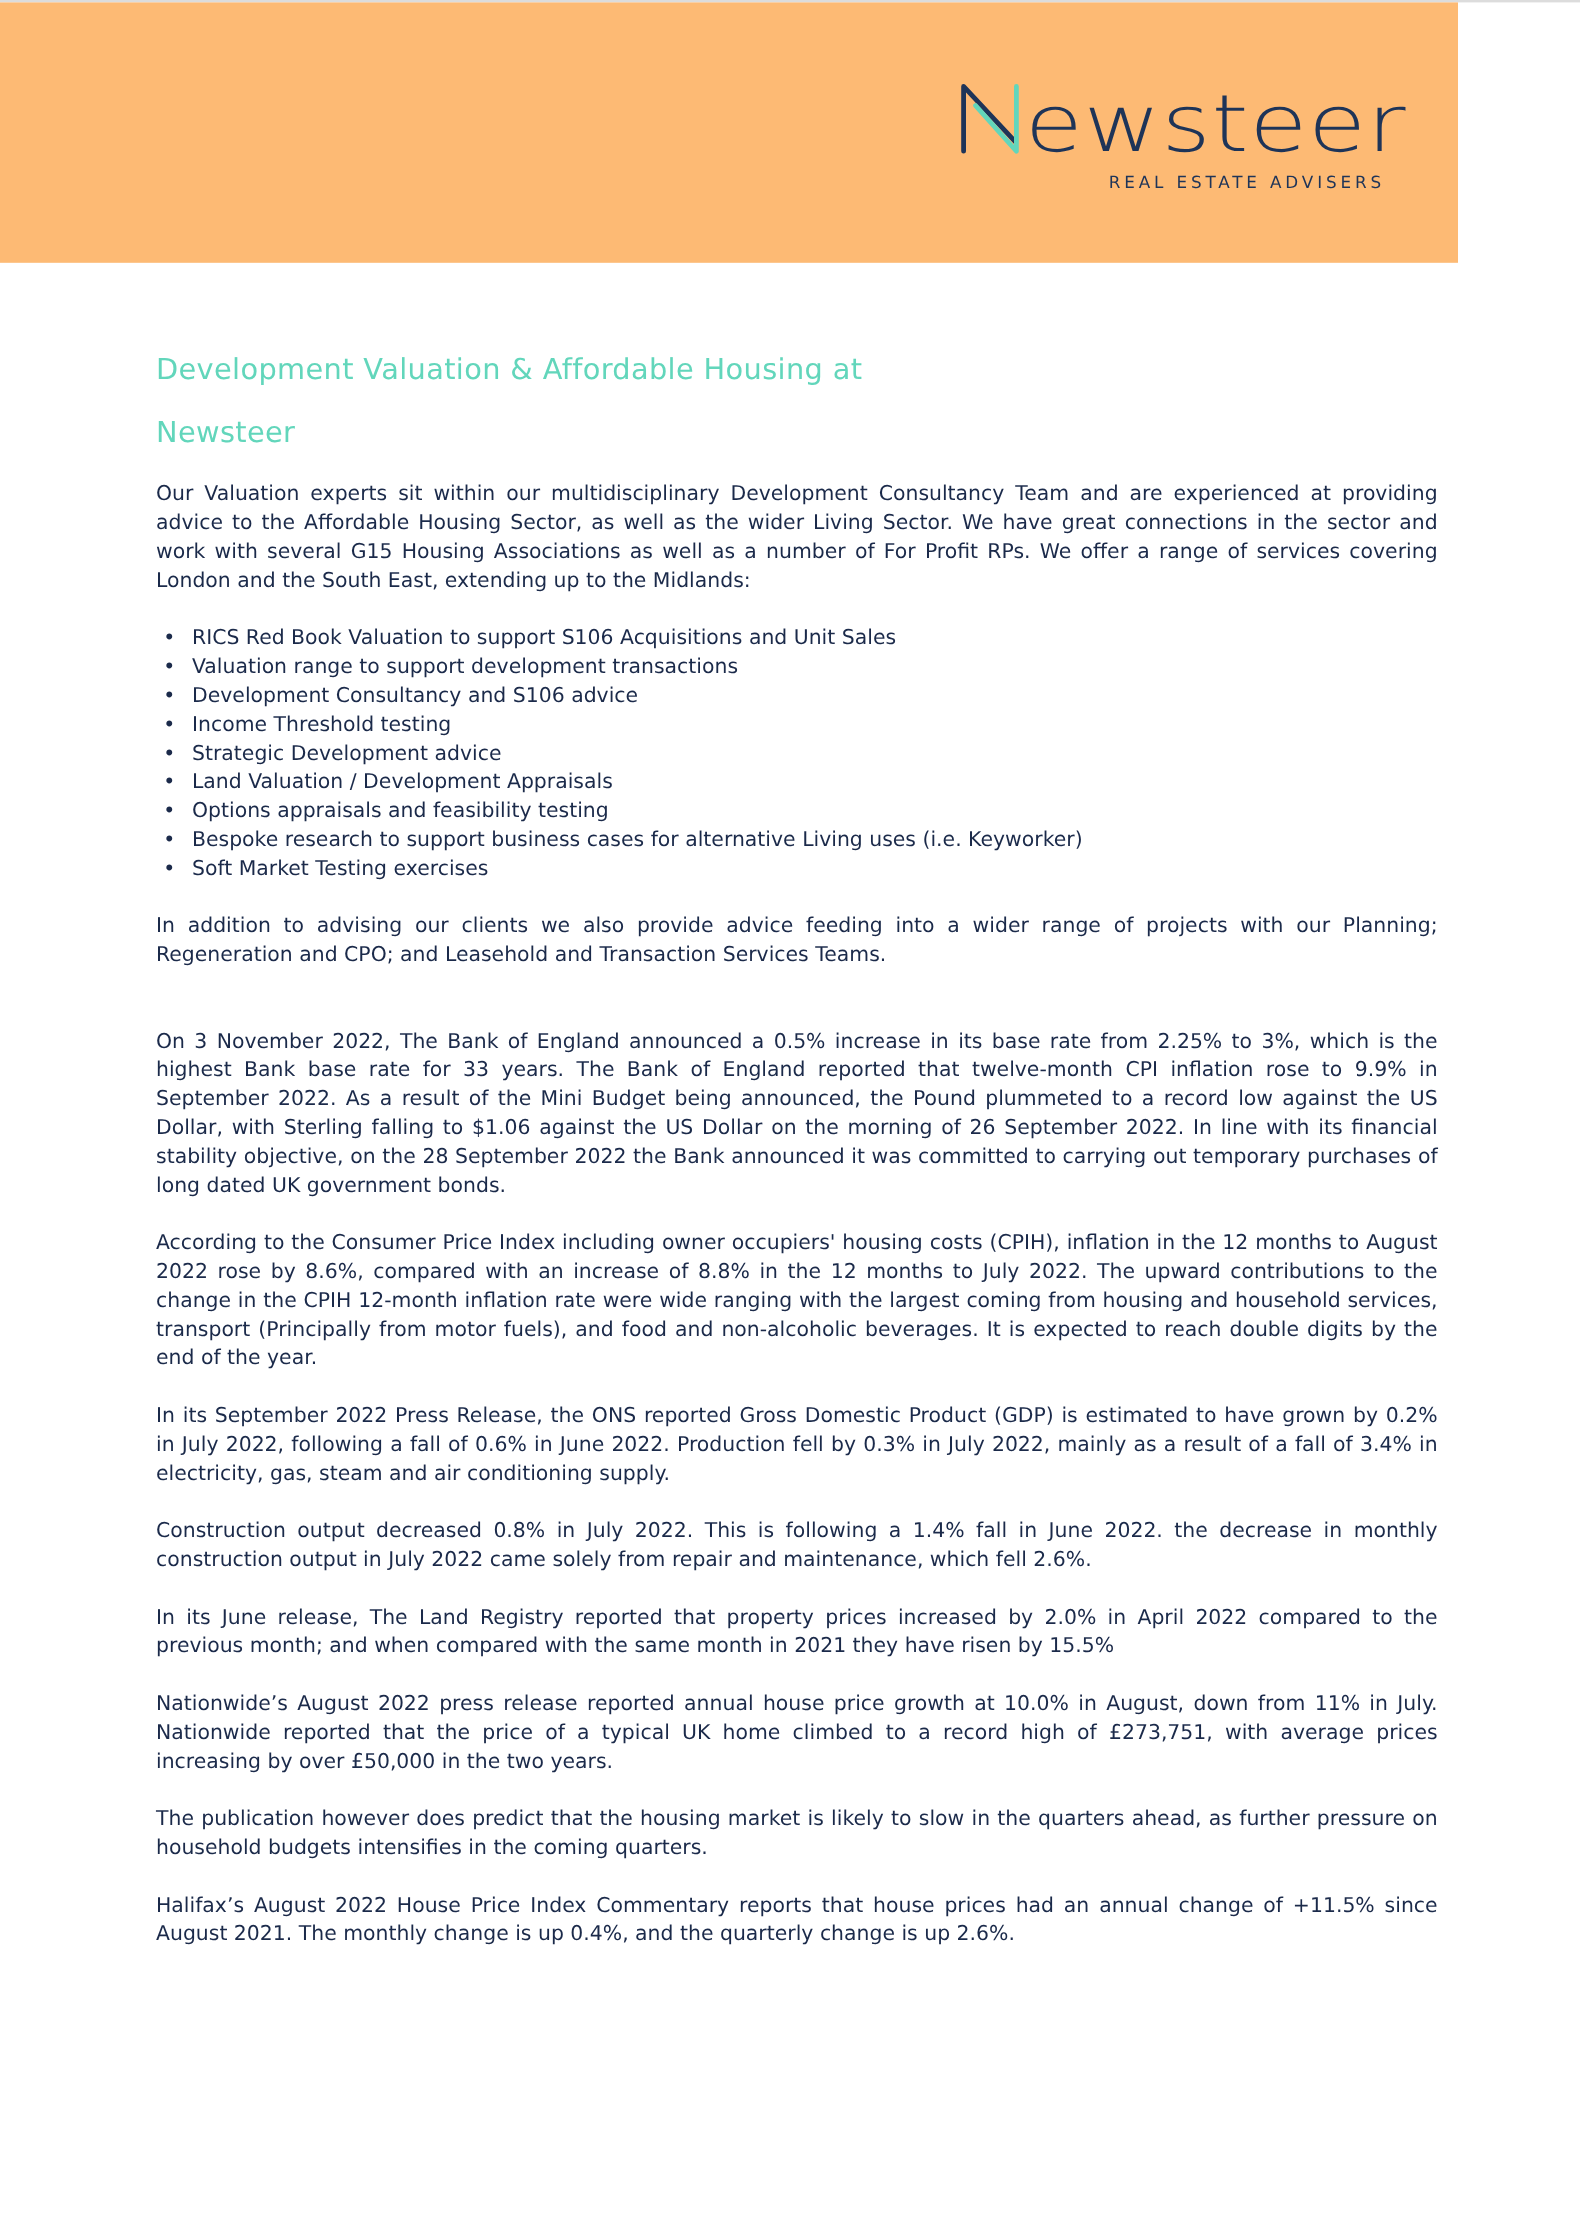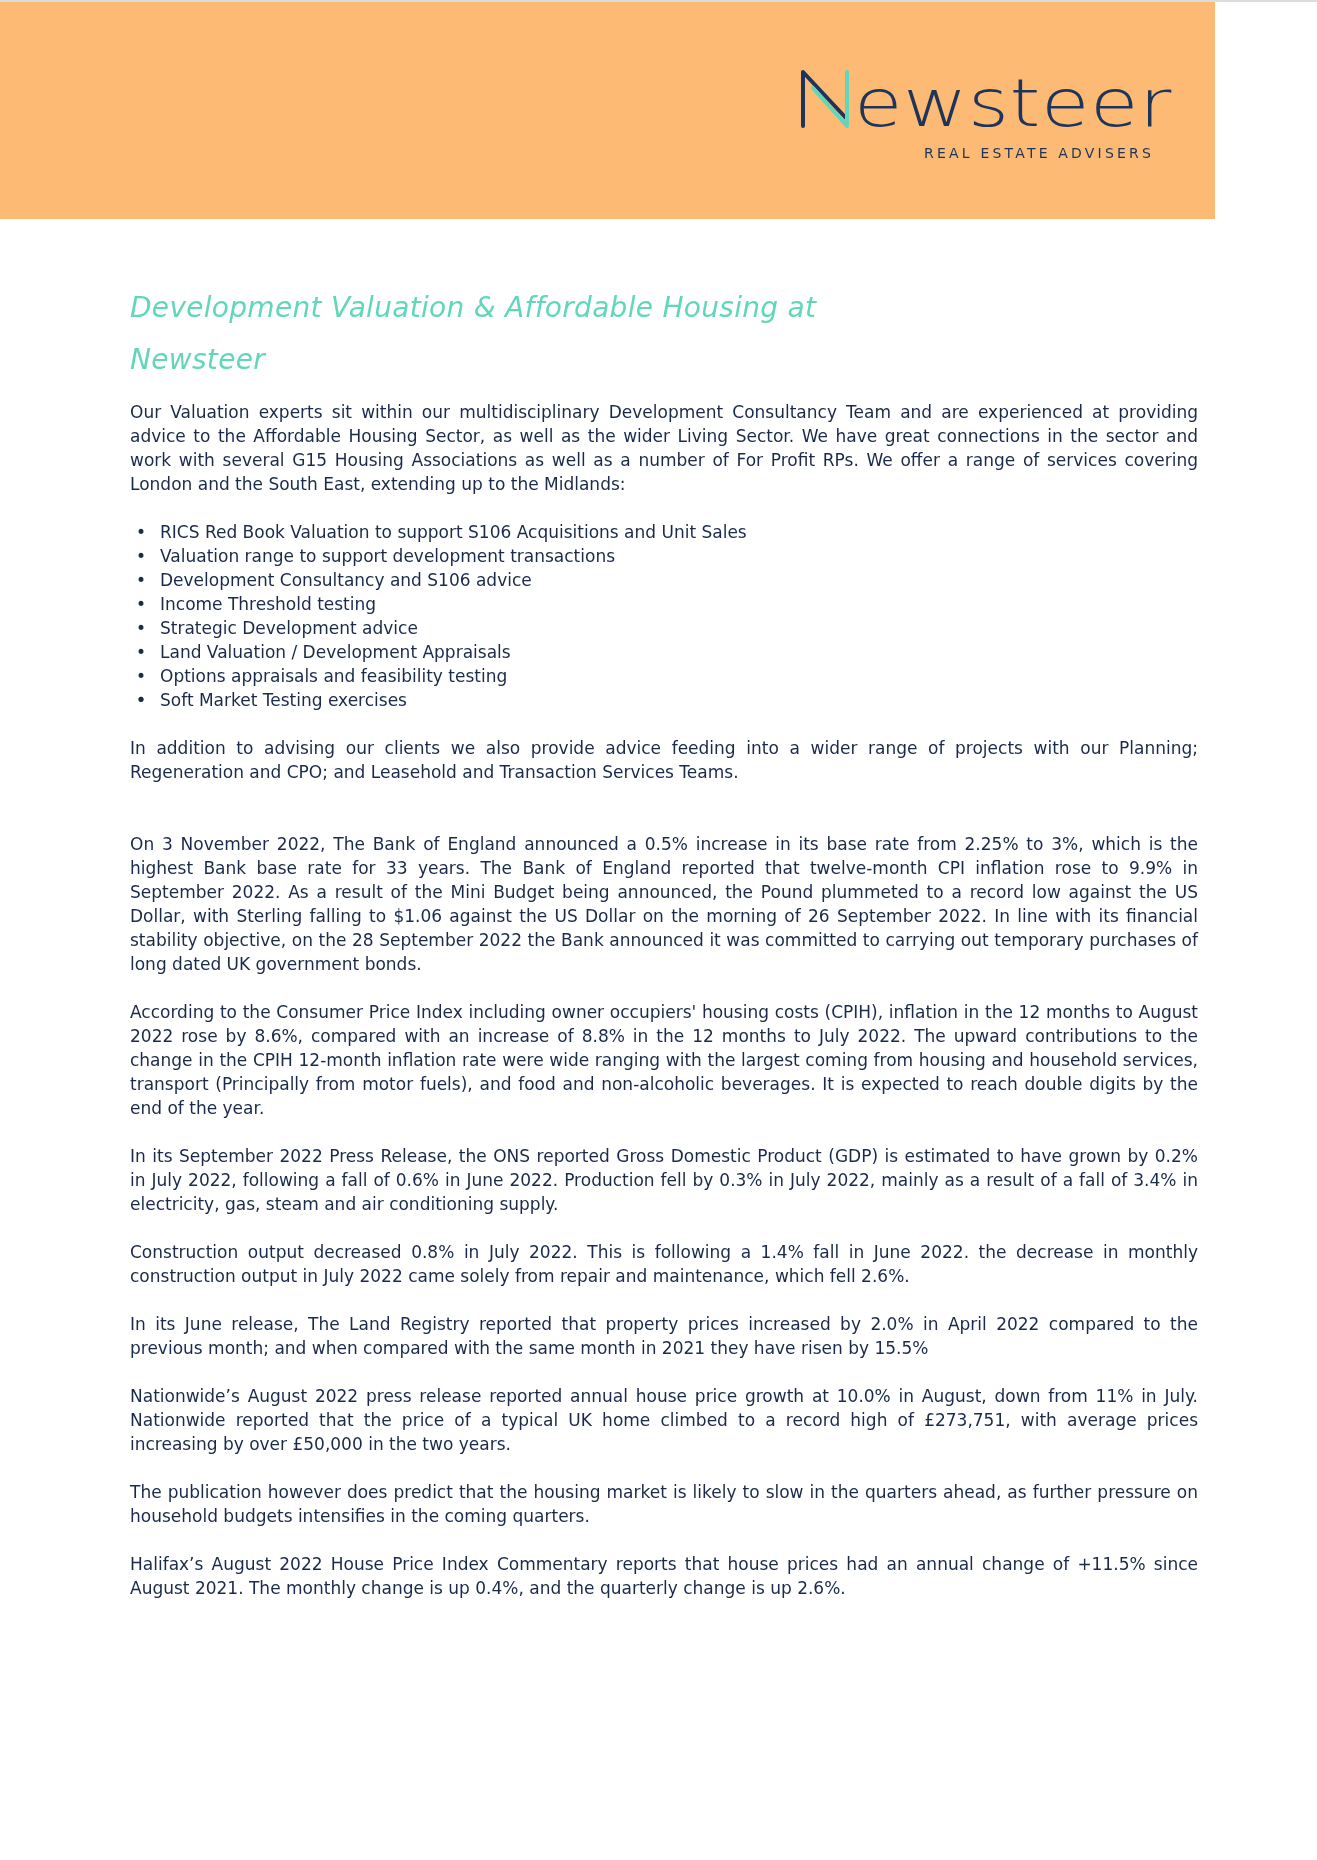--- a/index.html
+++ b/index.html
@@ -6,21 +6,21 @@
   body { width: 1317px; height: 1860px; position: relative; overflow: hidden;
          font-family: "DejaVu Sans", sans-serif; color: #1b2a4a; }
   .topline { position: absolute; left: 0; top: 0; width: 1317px; height: 2px; background: #dcdcdc; }
   .header { position: absolute; left: 0; top: 2px; width: 1215px; height: 217px; background: #fdba74; }
   .logo { position: absolute; left: 800px; top: 64px; width: 380px; height: 100px; }
   .logo-word { position: absolute; left: 0; top: 0; }
   .logo-sub { position: absolute; left: 124px; top: 79px; font-family: "DejaVu Sans", sans-serif;
               font-size: 14px; letter-spacing: 3.2px; color: #1e3458; white-space: nowrap; }
   .content { position: absolute; left: 130px; top: 282px; width: 1068px; }
   h1 { margin: 0; font-family: "DejaVu Sans", sans-serif; font-weight: normal; color: #62d6bb;
-       font-size: 28px; line-height: 52px; letter-spacing: 0.3px; font-style: italic; }
+       font-size: 24px; line-height: 52px; letter-spacing: 0.3px; }
   p { margin: 0; font-size: 17px; line-height: 24px; text-align: justify; color: #1b2a4a; }
   .p-lead { margin-top: 14px; }
   ul { margin: 24px 0 0 0; padding: 0 0 0 30px; list-style: none; }
   li { position: relative; font-size: 17px; line-height: 24px; }
   li .bullet { position: absolute; left: -24px; top: 0; }
   .p-after-list { margin-top: 24px; }
   .h1-second { margin-top: 28px; }
   .p-first-commentary { margin-top: 48px; }
   .gap { margin-top: 24px; }
 </style>
@@ -53,21 +53,21 @@
     <p class="p-lead">Our Valuation experts sit within our multidisciplinary Development Consultancy Team and are experienced at providing advice to the Affordable Housing Sector, as well as the wider Living Sector. We have great connections in the sector and work with several G15 Housing Associations as well as a number of For Profit RPs.  We offer a range of services covering London and the South East, extending up to the Midlands:</p>
 
     <ul>
       <li><span class="bullet">•</span><span>RICS Red Book Valuation to support S106 Acquisitions and Unit Sales</span></li>
       <li><span class="bullet">•</span><span>Valuation range to support development transactions</span></li>
       <li><span class="bullet">•</span><span>Development Consultancy and S106 advice</span></li>
       <li><span class="bullet">•</span><span>Income Threshold testing</span></li>
       <li><span class="bullet">•</span><span>Strategic Development advice</span></li>
       <li><span class="bullet">•</span><span>Land Valuation / Development Appraisals</span></li>
       <li><span class="bullet">•</span><span>Options appraisals and feasibility testing</span></li>
-      <li><span class="bullet">•</span></li>
+      <li><span class="bullet">•</span><span>Bespoke research to support business cases for alternative Living uses (i.e. Keyworker)</span></li>
       <li><span class="bullet">•</span><span>Soft Market Testing exercises</span></li>
     </ul>
 
     <p class="p-after-list">In addition to advising our clients we also provide advice feeding into a wider range of projects with our Planning; Regeneration and CPO; and Leasehold and Transaction Services Teams.</p>
   </section>
 
   <section>
     <p class="p-first-commentary">On 3 November 2022, The Bank of England announced a 0.5% increase in its base rate from 2.25% to 3%, which is the highest Bank base rate for 33 years. The Bank of England reported that twelve-month CPI inflation rose to 9.9% in September 2022.  As a result of the Mini Budget being announced, the Pound plummeted to a record low against the US Dollar, with Sterling falling to $1.06 against the US Dollar on the morning of 26 September 2022. In line with its financial stability objective, on the 28 September 2022 the Bank announced it was committed to carrying out temporary purchases of long dated UK government bonds.</p>
     <p class="gap">According to the Consumer Price Index including owner occupiers' housing costs (CPIH), inflation in the 12 months to August 2022 rose by 8.6%, compared with an increase of 8.8% in the 12 months to July 2022. The upward contributions to the change in the CPIH 12-month inflation rate were wide ranging with the largest coming from housing and household services, transport (Principally from motor fuels), and food and non-alcoholic beverages. It is expected to reach double digits by the end of the year.</p>
     <p class="gap">In its September 2022 Press Release, the ONS reported Gross Domestic Product (GDP) is estimated to have grown by 0.2% in July 2022, following a fall of 0.6% in June 2022. Production fell by 0.3% in July 2022, mainly as a result of a fall of 3.4% in electricity, gas, steam and air conditioning supply.</p>

